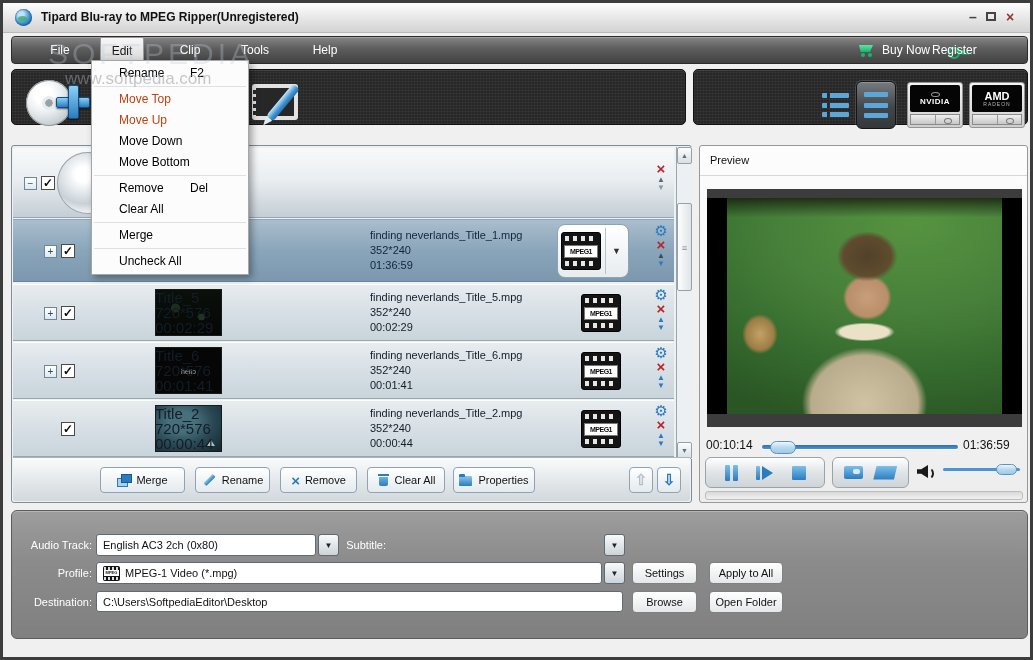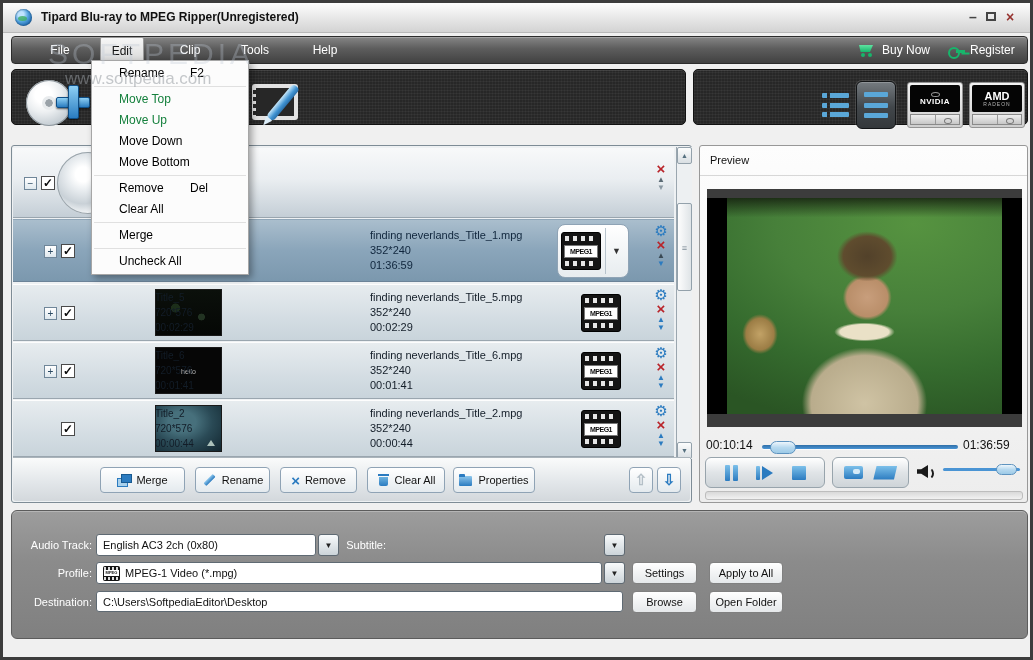--- a/index.html
+++ b/index.html
@@ -53,21 +53,21 @@
 .row-plain{background:linear-gradient(#e7ecef,#d4dde3 60%,#c9d4db);border-top:1px solid #fdfdfd;border-bottom:1px solid #9aa6af}
 .expander{position:absolute;width:13px;height:13px;border:1px solid #6f8699;background:linear-gradient(#fff,#dfe8ee);font-size:10px;line-height:11px;text-align:center;color:#2b4a63}
 .cb{position:absolute;width:14px;height:14px;background:#fff;border:1px solid #4a4a4a;font-size:12px;line-height:12px;text-align:center;color:#0a0a0a;font-weight:bold}
 .thumbpic{position:absolute;left:142px;width:67px;height:47px;border:1px solid #1a1a1a}
 .t1{background:linear-gradient(135deg,#4a3566 0%,#2a1c48 40%,#140d28 75%,#090617)}
 .t5{background:radial-gradient(circle at 30% 40%,#1c2e1a 0 8%,transparent 9%),radial-gradient(circle at 70% 60%,#223322 0 6%,transparent 7%),linear-gradient(#0b100b,#050705)}
 .t6{background:#060606;position:absolute}
 .t6::after{content:"hello";position:absolute;left:50%;top:50%;transform:translate(-50%,-50%);font-size:7px;color:rgba(230,230,230,.75)}
 .t2{background:radial-gradient(ellipse at 40% 35%,#47707c 0 25%,#2a4a56 55%,#12262f 100%)}
 .t2::after{content:"";position:absolute;right:6px;bottom:5px;border-left:4px solid transparent;border-right:4px solid transparent;border-bottom:6px solid #cfe3d8;opacity:.8}
-.tcol{position:absolute;font-size:10px;line-height:15px;color:#131d28}
+.tcol{position:absolute;font-size:15px;line-height:15px;color:#131d28}
 .ocol{position:absolute;font-size:11px;line-height:15px;color:#10263d}
 .film{position:absolute;width:40px;height:38px;background:#141414;border-radius:3px;border:1px solid #000;display:flex;flex-direction:column;justify-content:space-between;padding:3px 2px}
 .holes{height:5px;margin:0 1px;background:repeating-linear-gradient(90deg,#e6e6e6 0 4px,#141414 4px 8px)}
 .filmlbl{height:13px;background:#fff;border:1px solid #777;font-size:7px;font-weight:bold;color:#111;text-align:center;line-height:11px;letter-spacing:-0.5px}
 .profwrap{position:absolute;width:72px;height:54px;background:linear-gradient(#ffffff,#e7ecef);border:1px solid #8fa3b5;border-radius:8px;display:flex;align-items:center}
 .proffilm{position:relative;margin-left:3px}
 .profdd{width:22px;height:46px;margin-left:4px;border-left:1px solid #b7c3cc;display:flex;align-items:center;justify-content:center;font-size:9px;color:#333}
 .rowicons{position:absolute;width:18px;text-align:center}
 .gear{color:#2b7bc0;font-size:15px;line-height:15px}
 .redx{color:#b9242a;font-size:15px;font-weight:bold;line-height:14px}
@@ -143,21 +143,21 @@
 .sync{position:relative;width:32px;height:32px}
 .sync::before{content:"";position:absolute;left:3px;top:2px;width:22px;height:11px;border:4px solid #3b93d6;border-bottom:none;border-radius:15px 15px 0 0}
 .sync::after{content:"";position:absolute;left:3px;bottom:2px;width:22px;height:11px;border:4px solid #2d7ab8;border-top:none;border-radius:0 0 15px 15px}
 .synct1{position:absolute;right:-1px;top:10px;border-left:5px solid transparent;border-right:5px solid transparent;border-top:8px solid #3b93d6}
 .synct2{position:absolute;left:-1px;bottom:10px;border-left:5px solid transparent;border-right:5px solid transparent;border-bottom:8px solid #2d7ab8}
 
 
 .editmenu{position:absolute;left:88px;top:57px;width:158px;background:#fcfcfc;border:1px solid #a6a6a6;box-shadow:3px 3px 7px rgba(0,0,0,.35);padding:2px 0;z-index:50}
 .mi{position:relative;height:21px;line-height:21px;padding-left:27px;font-size:12px;color:#000}
 .mi .sc{position:absolute;left:98px}
-.mi.dis{color:#15803d}
+.mi.dis{color:#c2410c}
 .msep{height:1px;background:#e0e0e0;margin:2px 2px}
 
 
 .wm{position:absolute;z-index:60;pointer-events:none;color:rgba(190,200,210,.32);font-weight:normal}
 </style>
 </head>
 <body>
 
 <div class="window">
 
@@ -171,21 +171,21 @@
 
   <div class="menubar">
     <span class="mitem" style="left:28px;width:40px">File</span>
     <span class="mitem mitem-open" style="left:88px;width:44px">Edit</span>
     <span class="mitem" style="left:158px;width:40px">Clip</span>
     <span class="mitem" style="left:220px;width:46px">Tools</span>
     <span class="mitem" style="left:292px;width:42px">Help</span>
     <span class="cart" style="left:846px;top:7px"></span>
     <span class="mb-right-label" style="left:870px">Buy Now</span>
     <span class="key" style="left:936px;top:9px"></span>
-    <span class="mb-right-label" style="left:958px">Register</span>
+    <span class="mb-right-label" style="left:920px">Register</span>
   </div>
 
   <div class="tbar" style="left:8px;width:675px">
     <div style="position:absolute;left:0;top:0;width:110px;height:69px">
       <span class="disc-w"></span>
       <span class="plusbar" style="left:44px;top:27px;width:34px;height:11px"></span>
       <span class="plusbar" style="left:56px;top:15px;width:11px;height:34px"></span>
     </div>
     <div style="position:absolute;left:228px;top:0;width:80px;height:69px">
       <span class="filmframe" style="left:12px"></span>

